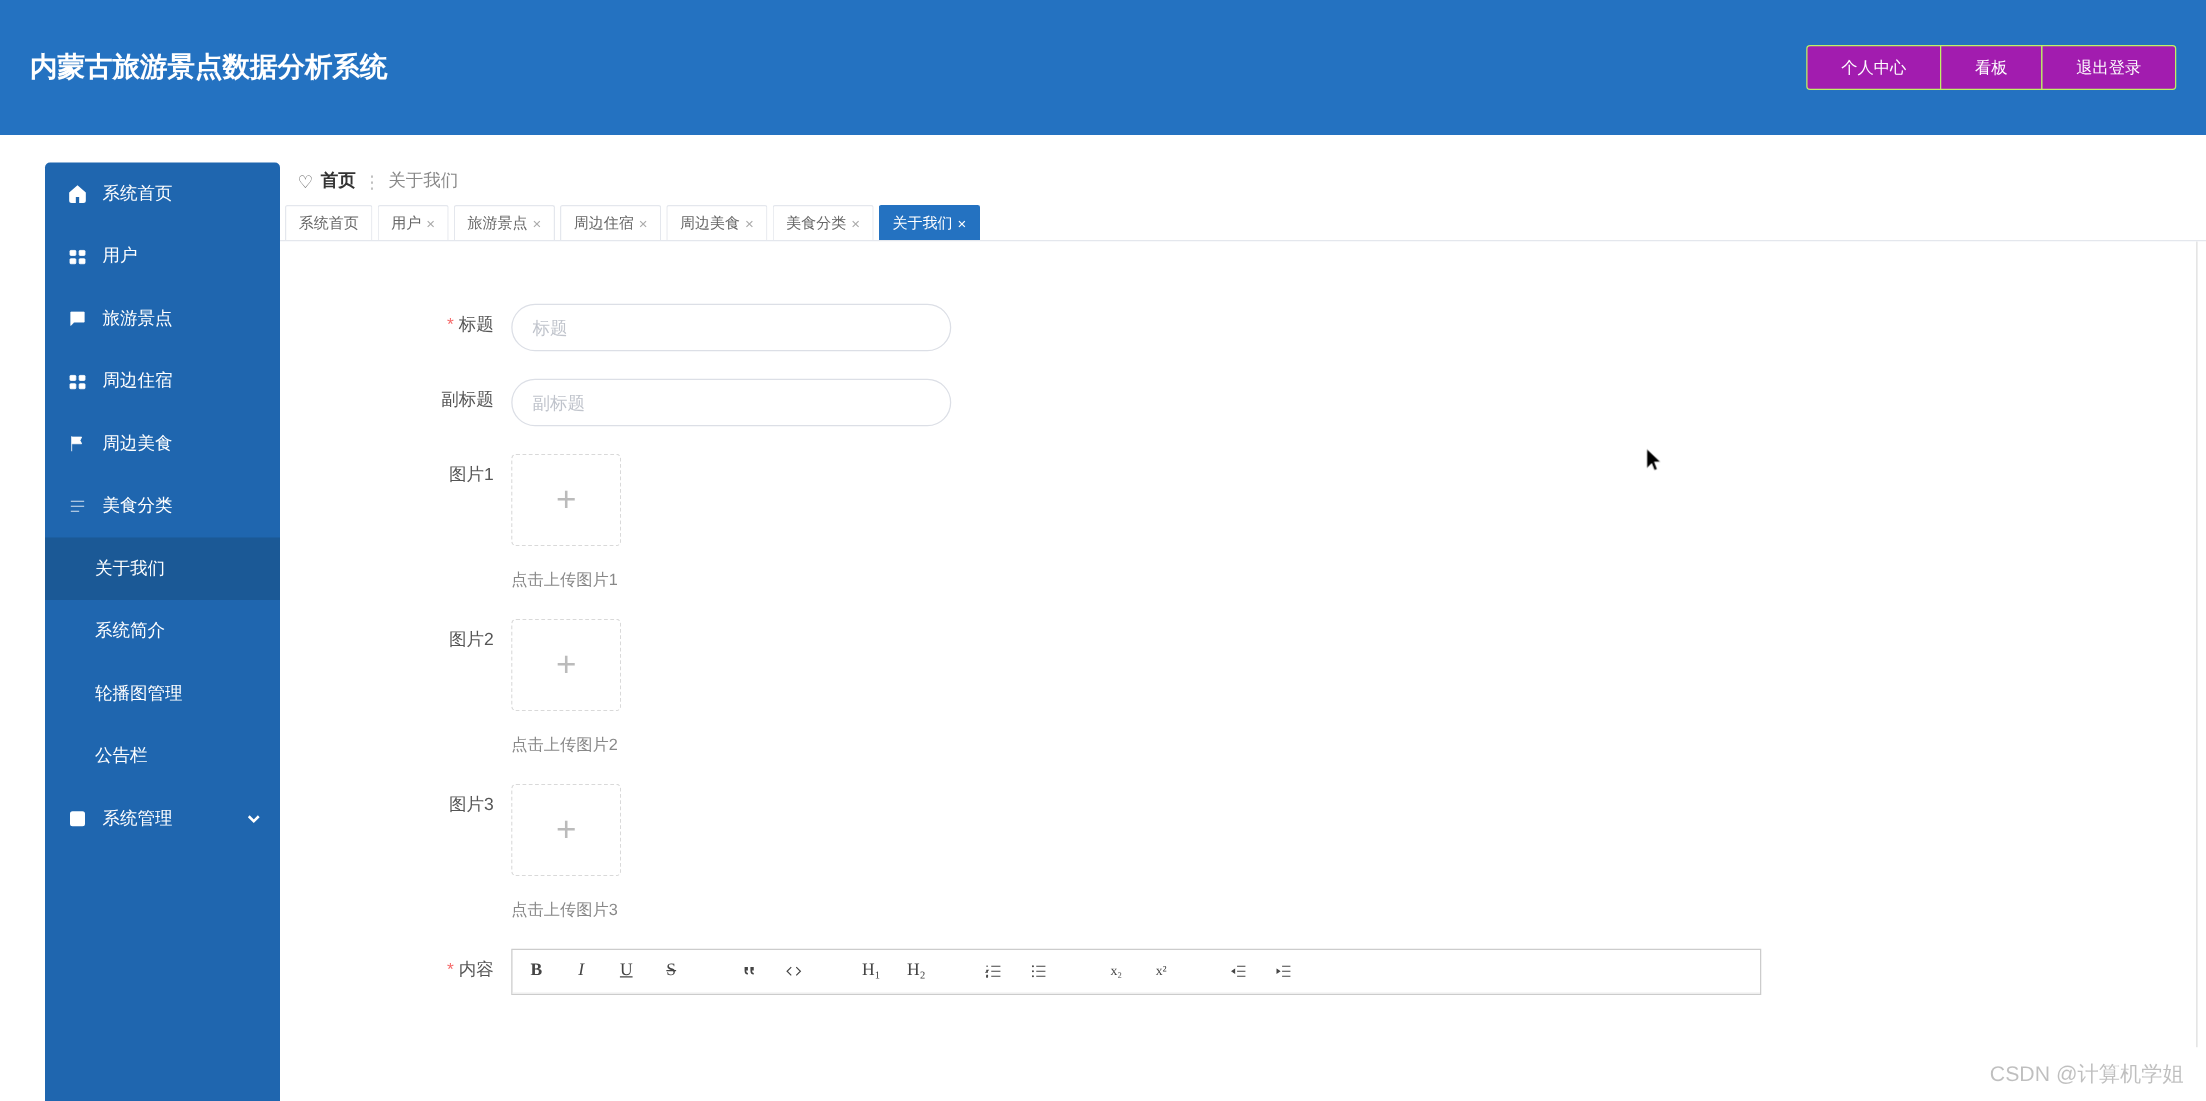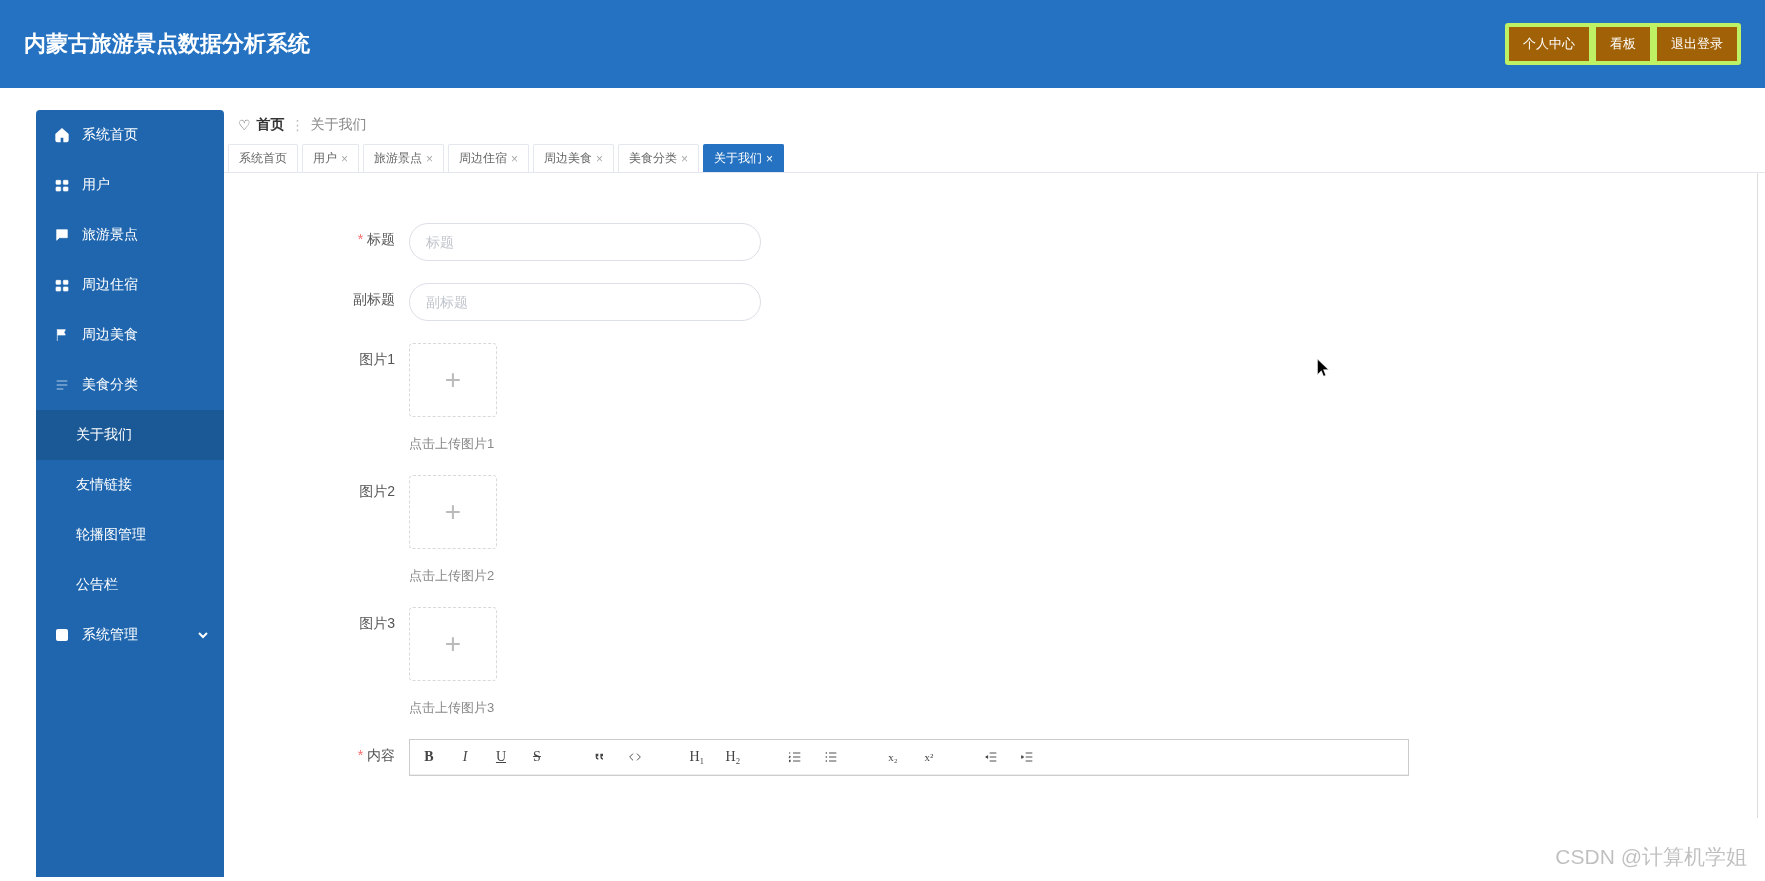--- a/index.html
+++ b/index.html
@@ -1,21 +1,21 @@
 <!DOCTYPE html>
 <html><head>
 <meta charset="utf-8">
 <style>
 * { margin: 0; padding: 0; box-sizing: border-box; }
 body { font-family: "Microsoft YaHei", "PingFang SC", sans-serif; font-size: 14px; color: #333; background: #fff; }
 
-.topbar { background: #2472c1; height: 88px; display: flex; align-items: center; justify-content: space-between; padding: 0 24px; }
+.topbar { background: #2472c1; height: 108px; display: flex; align-items: center; justify-content: space-between; padding: 0 24px; }
 .topbar-title { color: #fff; font-size: 22px; font-weight: 700; }
 .topbar-right { display: flex; gap: 0; }
-.topbar-btn { background: #a16207; color: #fff; padding: 8px 14px; border: 4px solid #bef264; margin-left: -1px; cursor: pointer; font-size: 13px; }
+.topbar-btn { background: #a21caf; color: #fff; padding: 8px 27px; border: 1px solid #bef264; margin-left: -1px; cursor: pointer; font-size: 13px; }
 .topbar-btn:first-child { border-radius: 3px 0 0 3px; }
 .topbar-btn:last-child { border-radius: 0 3px 3px 0; }
 
 .app-body { display: flex; min-height: calc(100vh - 92px); padding-left: 36px; padding-top: 22px; }
 
 .sidebar { width: 188px; background: #1f66af; color: #fff; flex-shrink: 0; border-radius: 4px 4px 0 0; }
 .side-item { display: flex; align-items: center; padding: 16px 18px; cursor: pointer; font-size: 14px; gap: 12px; }
 .side-item.sub { padding-left: 40px; }
 .side-item.selected { background: #1b5996; }
 .side-item.expanded-group { position: relative; }
@@ -53,21 +53,21 @@
 .editor-wrap { border: 1px solid #ccc; width: 1000px; max-width: calc(100% - 20px); }
 .editor-toolbar { display: flex; align-items: center; gap: 18px; padding: 6px 10px; border-bottom: 1px solid #eee; color: #444; font-family: serif; }
 .tb-btn { cursor: pointer; display: inline-flex; align-items: center; justify-content: center; min-width: 18px; height: 22px; }
 .tb-btn.bold { font-weight: 700; font-family: serif; }
 .tb-btn.italic { font-style: italic; font-family: serif; }
 .tb-btn.under { text-decoration: underline; font-family: serif; }
 .tb-btn.strike { text-decoration: line-through; font-family: serif; }
 .tb-btn.small { font-size: 11px; }
 .tb-btn svg { width: 16px; height: 16px; fill: none; stroke: #444; stroke-width: 1.4; }
 
-.watermark { position: fixed; bottom: 10px; right: 18px; color: rgba(0,0,0,0.25); font-size: 21px; pointer-events: none; }
+.watermark { position: fixed; bottom: 10px; right: 18px; color: rgba(0,0,0,0.25); font-size: 17px; pointer-events: none; }
 .cursor-ptr { position: fixed; pointer-events: none; }
 .cursor-ptr svg { width: 16px; height: 20px; fill: #000; stroke: #fff; stroke-width: 0.5; }
 </style>
 </head>
 <body>
 
 <div class="topbar">
   <div class="topbar-title">内蒙古旅游景点数据分析系统</div>
   <div class="topbar-right">
     <div class="topbar-btn">个人中心</div>
@@ -129,21 +129,21 @@
           <svg viewBox="0 0 24 24">
             <path d="M4 6h16M4 12h16M4 18h10"></path>
           </svg>
         </span>
       <span>美食分类</span>
     </div>
     <div class="side-item sub selected">
       <span>关于我们</span>
     </div>
     <div class="side-item sub">
-      <span>友情链接</span>
+      <span>系统简介</span>
     </div>
     <div class="side-item sub">
       <span>轮播图管理</span>
     </div>
     <div class="side-item sub">
       <span>公告栏</span>
     </div>
     <div class="side-item expanded-group">
       <span class="side-icon">
           <svg viewBox="0 0 24 24" fill="none" stroke="currentColor" stroke-width="2">

